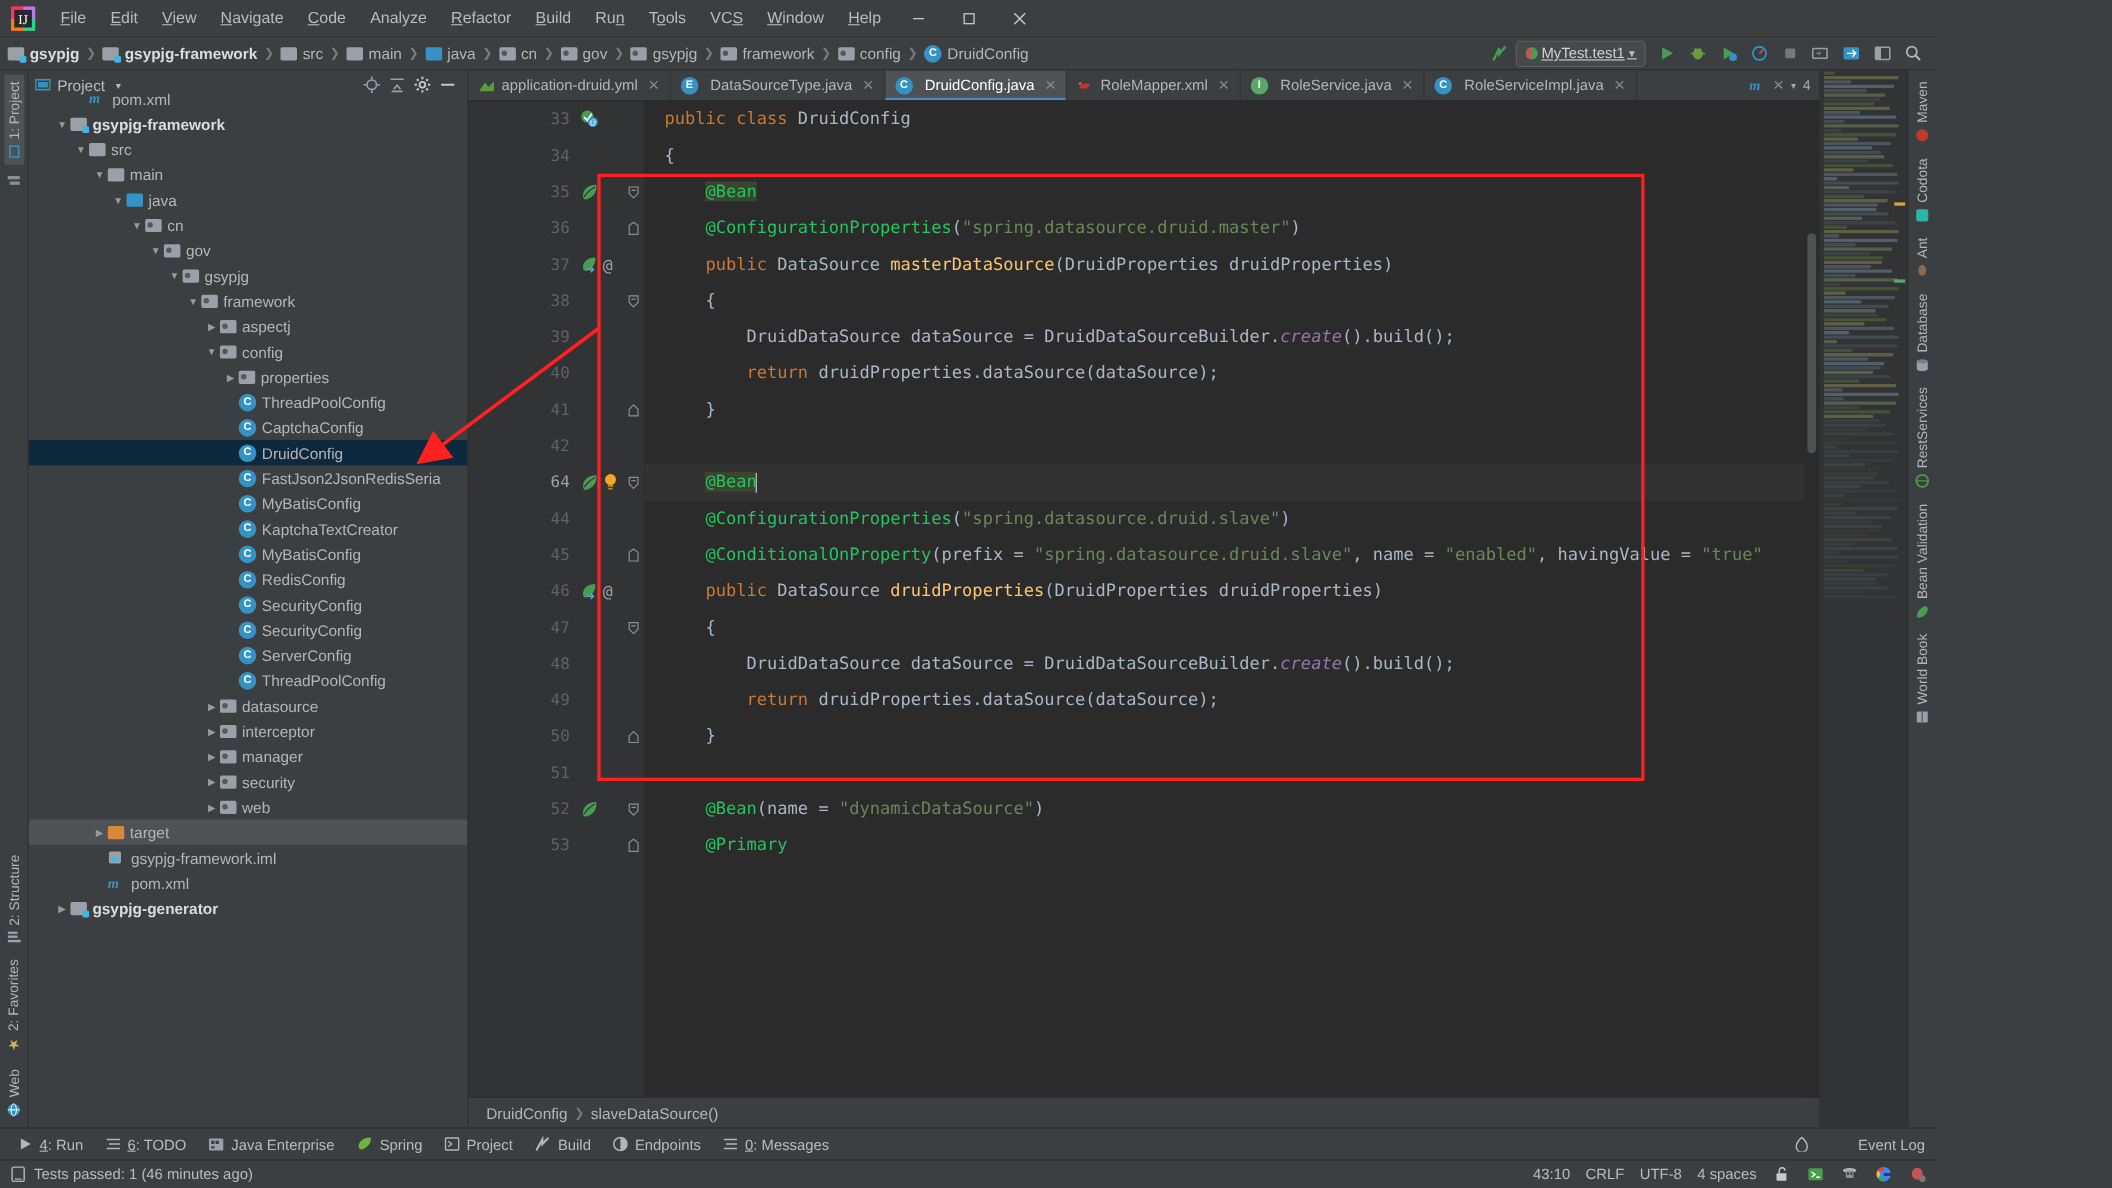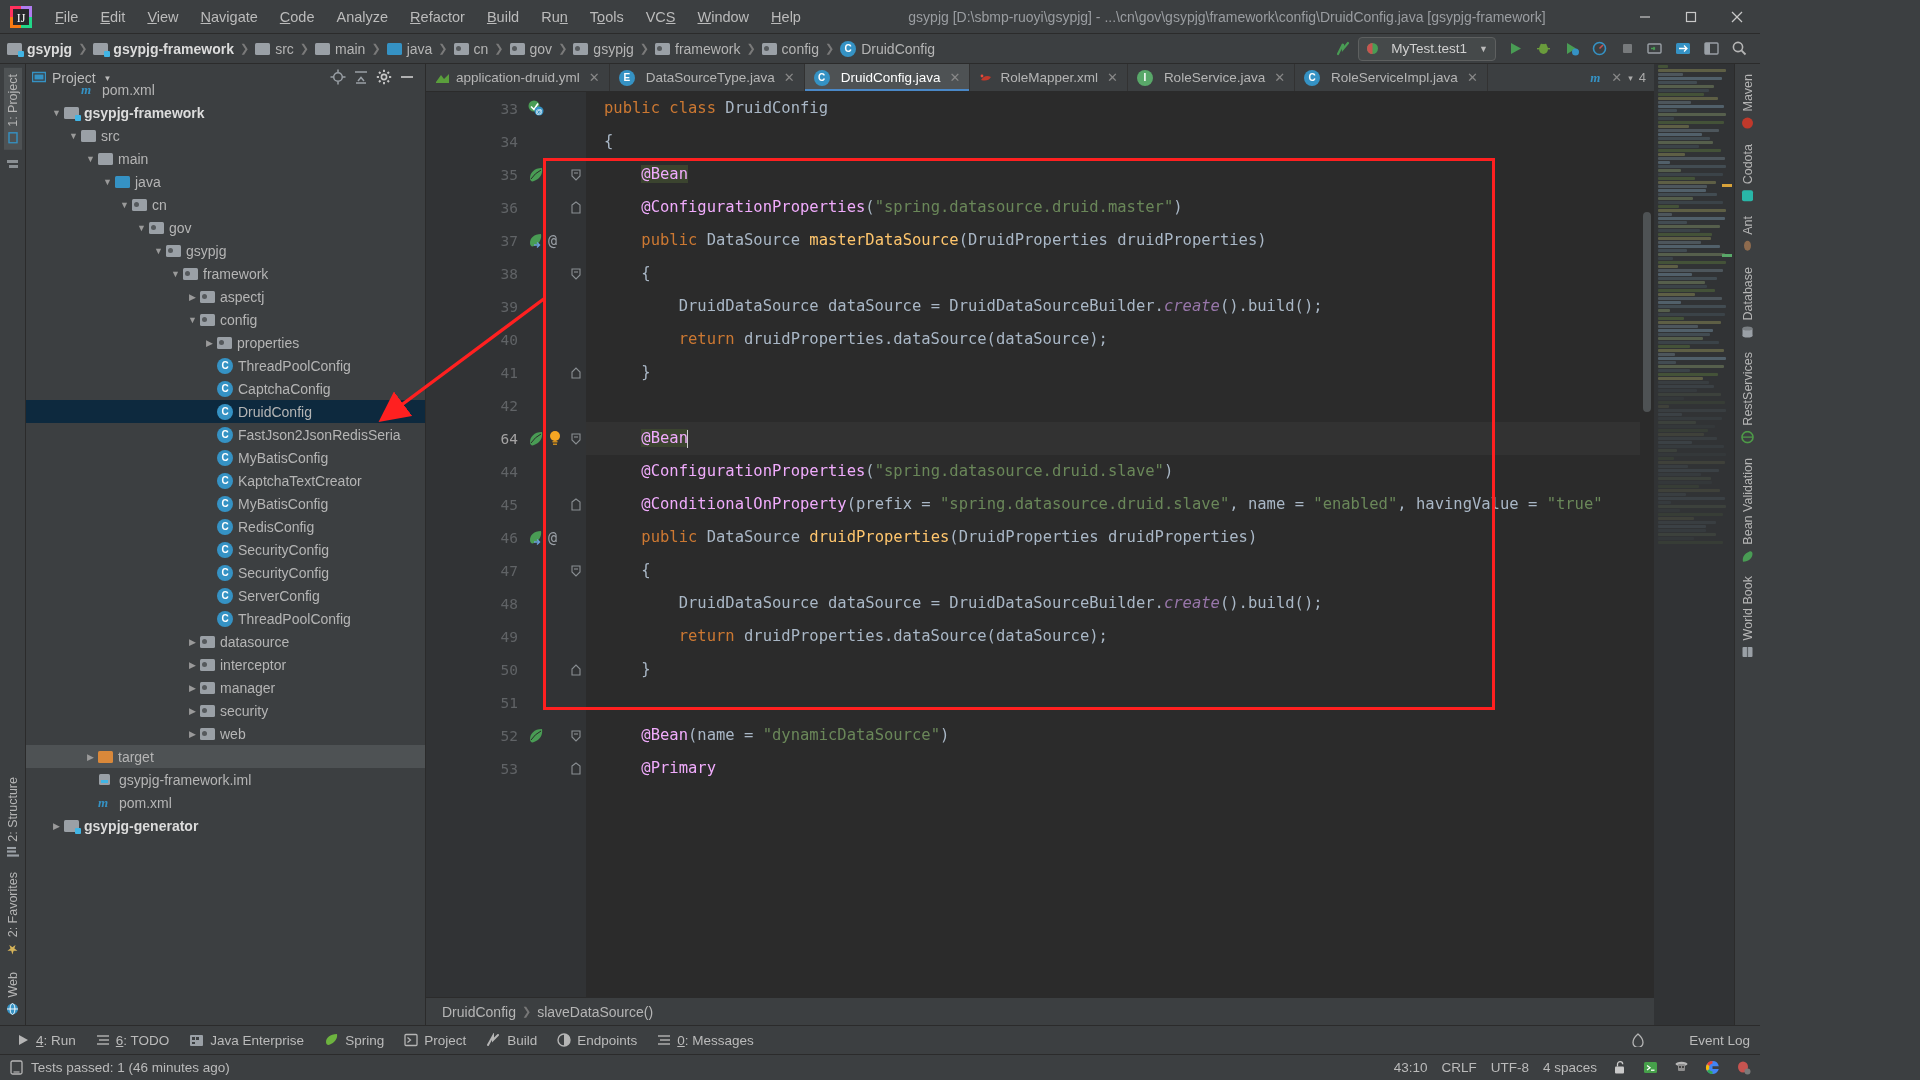--- a/index.html
+++ b/index.html
@@ -43,23 +43,24 @@
   .fico.mod:after{ content:""; position:absolute; right:-2px; bottom:-2px; width:6px;height:6px;
     background:#41b5e5; border-radius:1px; }
   .fico.pkg{ background:#9aa0a6; }
   .fico.pkg:after{ content:""; position:absolute; left:2px; top:3px; width:5px;height:5px;
     background:#55595c; border-radius:50%; }
   .cico{ width:16px;height:16px;border-radius:50%; background:#3592c4; color:#fff; font-size:10px;
     display:flex;align-items:center;justify-content:center; margin-right:5px; flex:0 0 16px; font-weight:bold;}
   .navright{ display:flex; align-items:center; gap:2px; padding-right:4px; }
   .tbtn{ width:26px;height:24px; display:flex;align-items:center;justify-content:center; border-radius:3px;}
   .runcfg{
-    display:flex; align-items:center; gap:12px; height:24px; padding:0 7px;
+    display:flex; align-items:center; gap:2px; height:24px; padding:0 7px;
     border:1px solid #5e6060; border-radius:4px; background:#45494a; font-size:13.5px; color:#d0d0d0;
     margin-right:4px;
+    text-decoration:underline;
   }
 
   
   .body{ flex:1; display:flex; min-height:0; }
 
   
   .stripe{ width:26px; flex:0 0 26px; background:#3c3f41; border-right:1px solid #2b2b2b;
     display:flex; flex-direction:column; justify-content:space-between; align-items:center; padding:4px 0;}
   .stripe-grp{ display:flex; flex-direction:column; align-items:center; gap:2px;}
   .vlabel{
@@ -101,21 +102,21 @@
   .gutter{ width:100px; flex:0 0 100px; background:#313335; position:relative; }
   .gline{ height:33px; display:flex; align-items:center; justify-content:flex-end;
     color:#606366; font-size:14.5px; font-family:"DejaVu Sans Mono",monospace; padding-right:8px;}
   .gicons{ width:60px; flex:0 0 60px; background:#313335; position:relative;}
   .code{ flex:1; position:relative; overflow:hidden; background:#2b2b2b;
     font-family:"DejaVu Sans Mono", monospace; font-size:15.5px; line-height:33px; }
   .cline{ height:33px; white-space:pre; padding-left:18px; }
   .cline.cur{ background:#323232; }
 
   
-  .kw{ color:#cc7832; } .str{ color:#6a8759; } .ann{ color:#f0abfc;text-align:right; }
+  .kw{ color:#cc7832; } .str{ color:#6a8759; } .ann{ color:#22c55e;text-align:right; }
   .fn{ color:#ffc66d; } .id{ color:#a9b7c6; }
   .stat{ color:#9876aa; font-style:italic; } .par{ color:#a9b7c6; }
   .hl{ background:#3b442f; }
 
   .scrollv{ position:absolute; right:0; top:0; bottom:0; width:14px; background:#2b2b2b; }
   .thumb{ position:absolute; left:3px; width:8px; background:#4e5254; border-radius:4px;}
   .minimap{ width:80px; flex:0 0 80px; background:#313335; position:relative; overflow:hidden;}
   .mm-line{ height:3px; margin:1px 0 1px 4px; border-radius:1px; }
 
   .breadcrumbbar{ height:28px; flex:0 0 28px; background:#3c3f41; display:flex; align-items:center;
@@ -168,21 +169,20 @@
         <div class="menu-item"><u>C</u>ode</div>
         <div class="menu-item">Analyze</div>
         <div class="menu-item"><u>R</u>efactor</div>
         <div class="menu-item"><u>B</u>uild</div>
         <div class="menu-item">Ru<u>n</u></div>
         <div class="menu-item">T<u>o</u>ols</div>
         <div class="menu-item">VC<u>S</u></div>
         <div class="menu-item"><u>W</u>indow</div>
         <div class="menu-item"><u>H</u>elp</div>
       </div>
-    <div class="title-text">gsypjg [D:\sbmp-ruoyi\gsypjg] - ...\cn\gov\gsypjg\framework\config\DruidConfig.java [gsypjg-framework]</div>
     <div class="win-btns">
       <div class="win-btn">
         <svg width="12" height="12">
             <line x1="1" y1="6" x2="11" y2="6" stroke="#c8c8c8" stroke-width="1.2"></line>
           </svg>
       </div>
       <div class="win-btn">
         <svg width="12" height="12">
             <rect x="1.5" y="1.5" width="9" height="9" fill="none" stroke="#c8c8c8" stroke-width="1.2"></rect>
           </svg>

